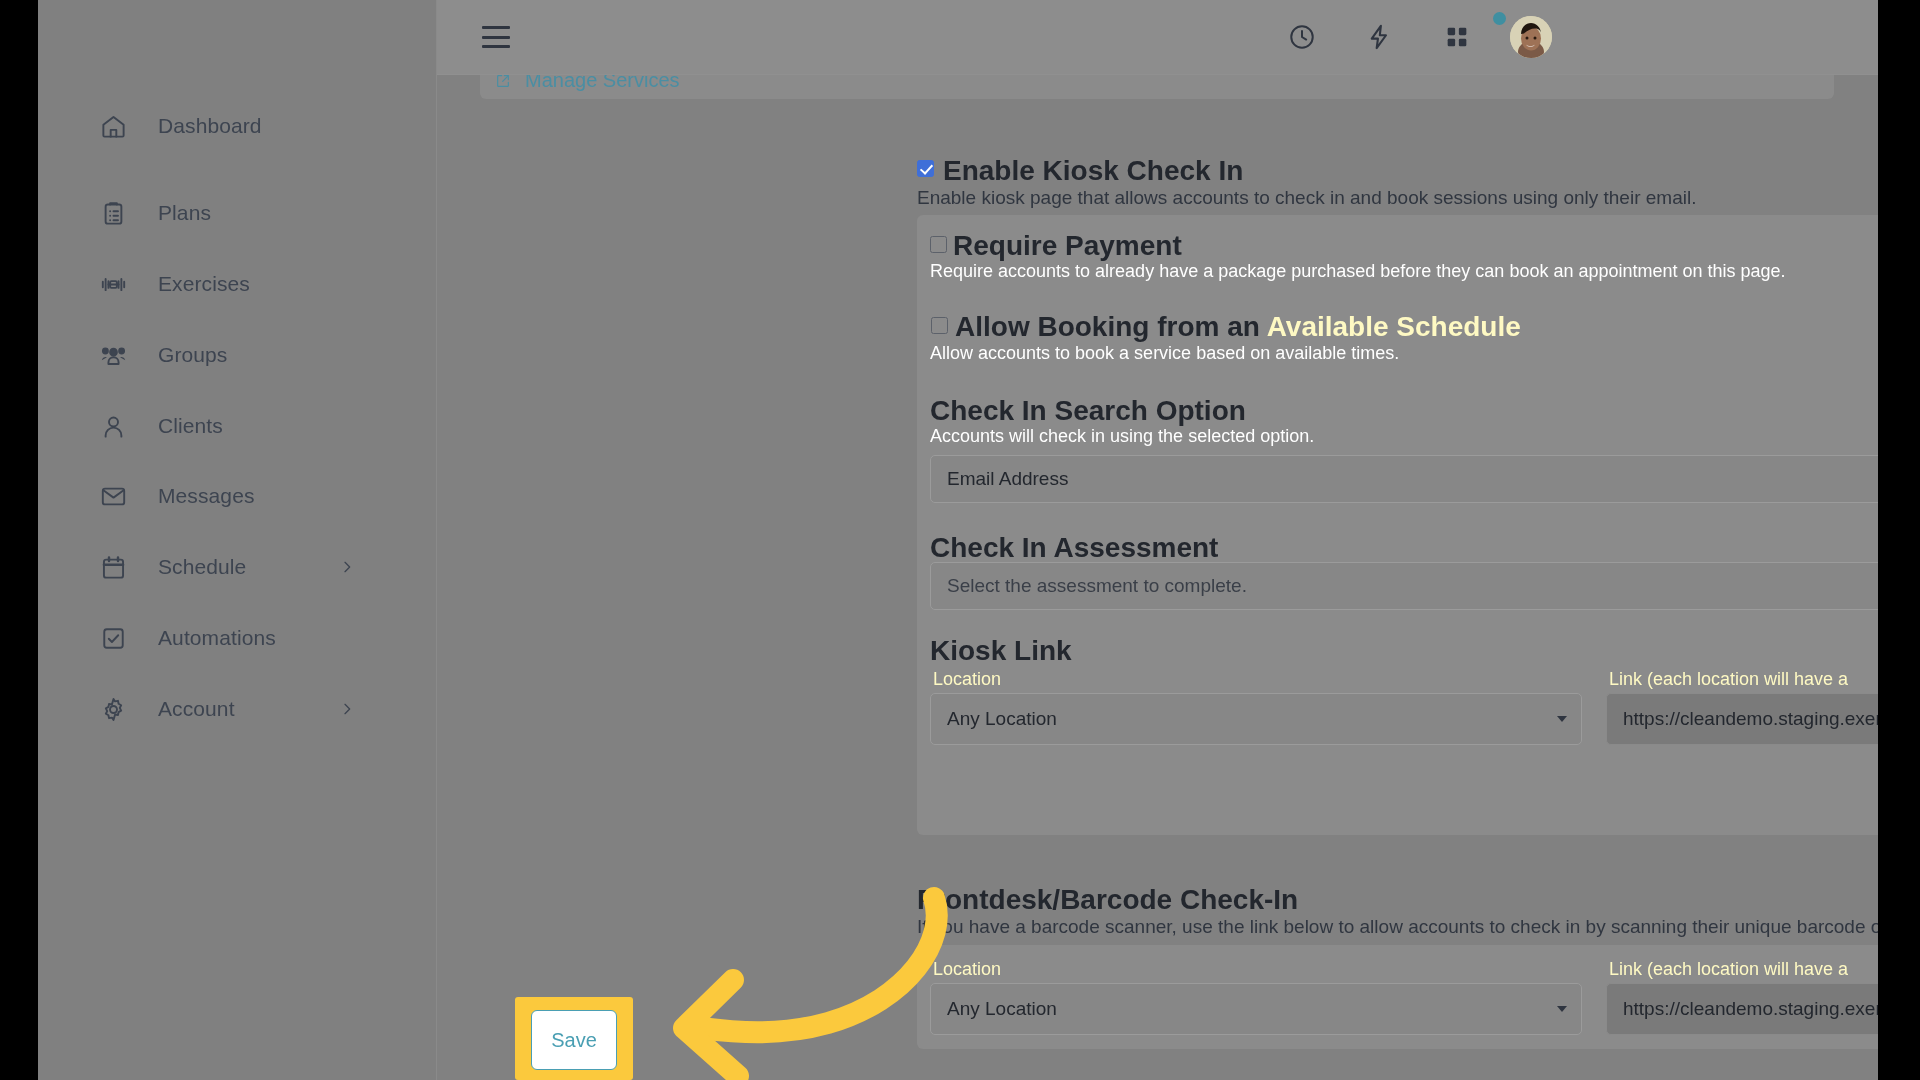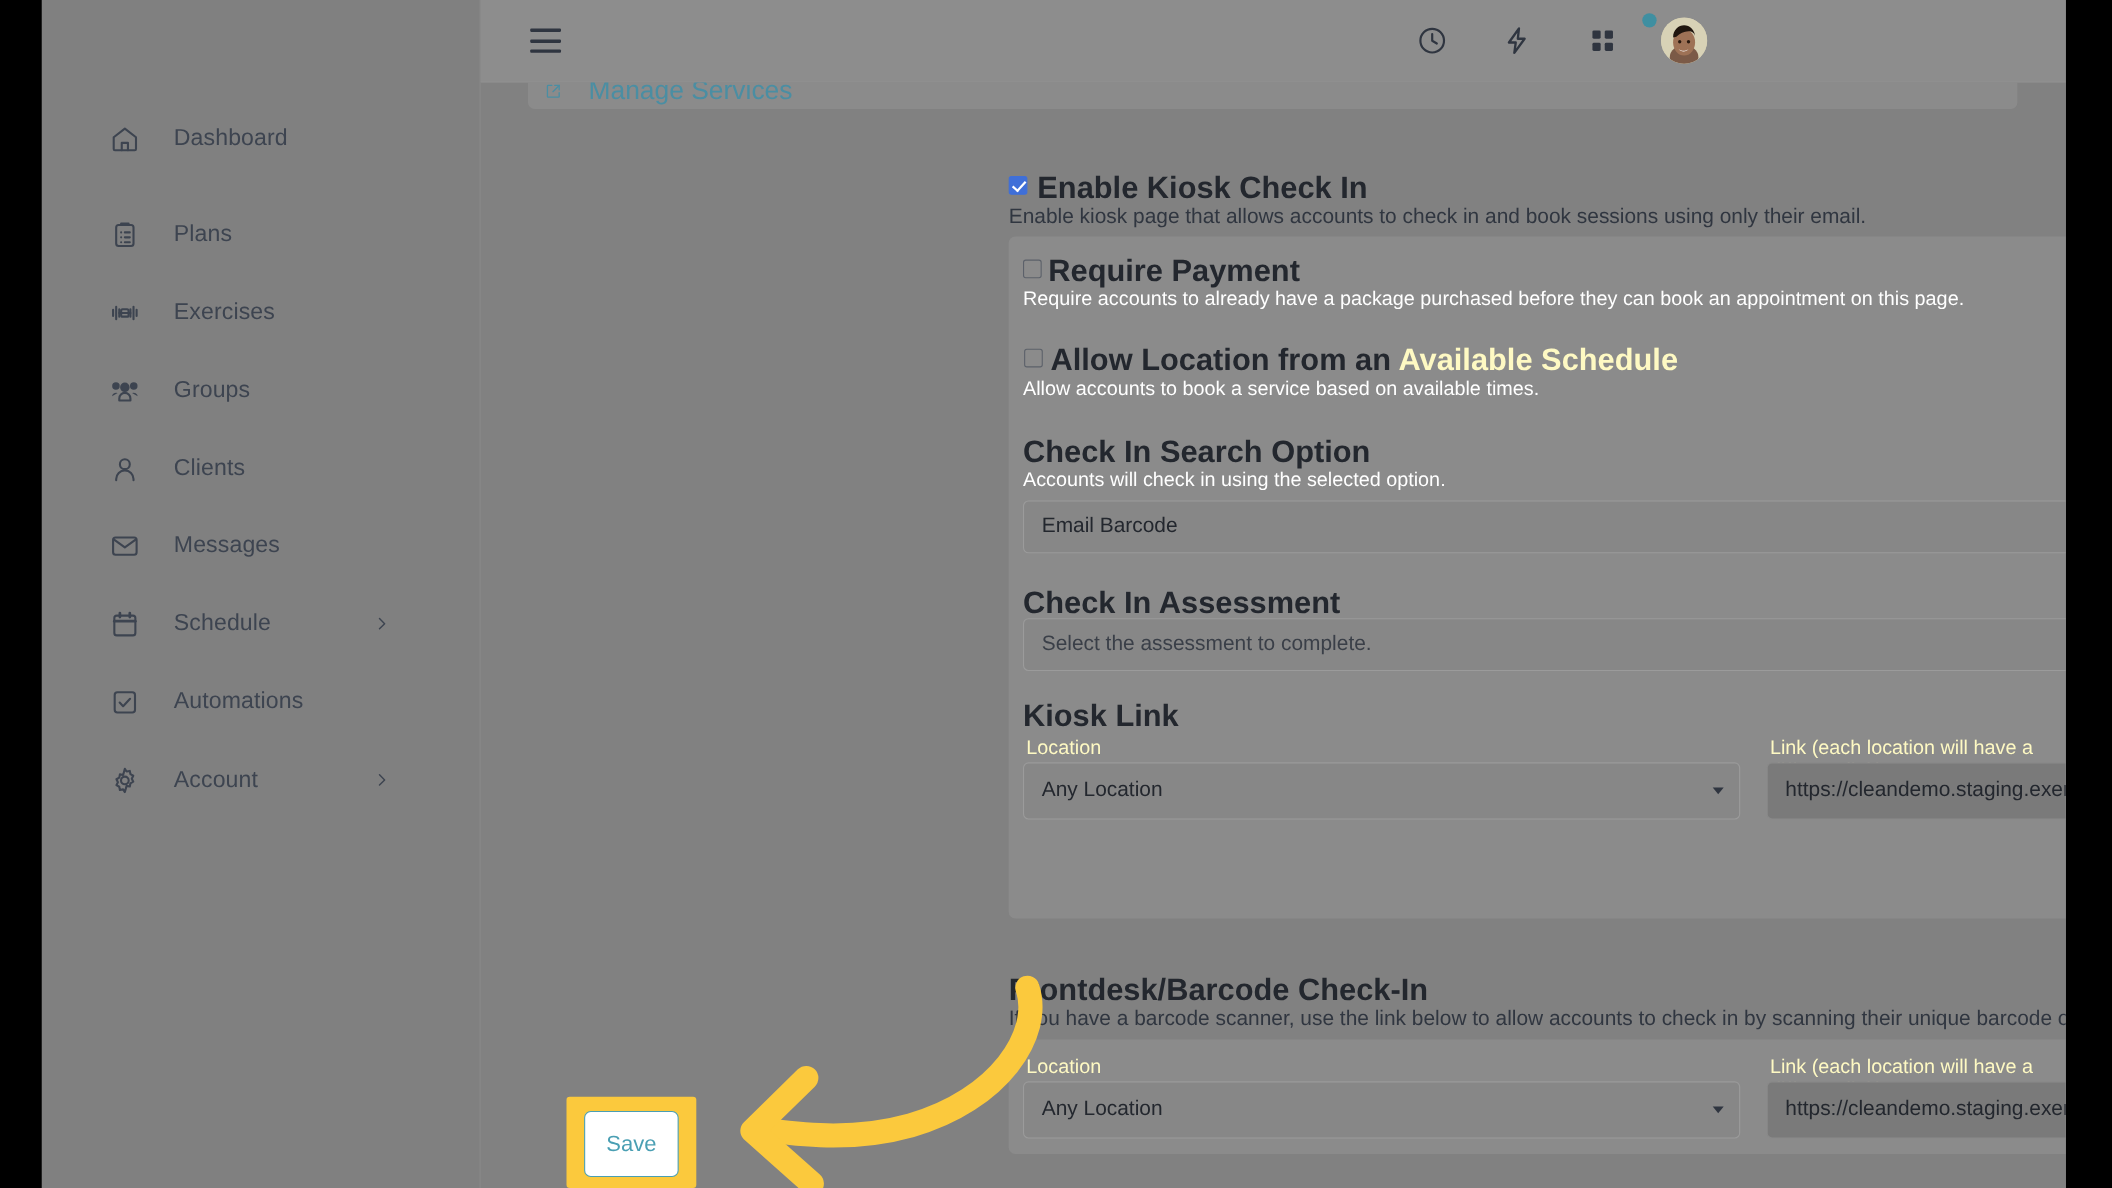--- a/index.html
+++ b/index.html
@@ -128,23 +128,23 @@
     border-radius: 6px;
   }
 
   
   #manage-card {
     left: 43px; top: -28px;
     width: 1354px; height: 52px;
   }
   #manage-link {
     position: absolute; left: 15px; top: 22px;
-    display: flex; align-items: center; gap: 24px;
+    display: flex; align-items: center; gap: 14px;
     color: #4a8ea3;
-    font-size: 24px;
+    font-size: 20px;
     cursor: pointer;
   }
   #manage-link svg { width: 16px; height: 16px; display: block; }
 
   
   .section-label {
     position: absolute;
     font-weight: 700;
     color: #23272e;
     font-size: 28px;
@@ -427,27 +427,27 @@
       <div class="section-label" style="left:506px; top:80px">Enable Kiosk Check In</div>
       <div class="section-desc" style="left:480px; top:112px">Enable kiosk page that allows accounts to check in and book sessions using only their email.</div>
 
       <div class="panel" style="left:480px; top:140px; width:1342px; height:620px; border-radius:6px;"></div>
 
       <div class="cb" style="left:493px; top:161px"></div>
       <div class="section-label" style="left:516px; top:155px">Require Payment</div>
       <div class="muted-desc" style="left:493px; top:186px">Require accounts to already have a package purchased before they can book an appointment on this page.</div>
 
       <div class="cb" style="left:494px; top:242px"></div>
-      <div class="section-label" style="left:518px; top:236px"><span>Allow Location from an </span><span class="link-inline">Available Schedule</span></div>
+      <div class="section-label" style="left:518px; top:236px"><span>Allow Booking from an </span><span class="link-inline">Available Schedule</span></div>
       <div class="muted-desc" style="left:493px; top:268px">Allow accounts to book a service based on available times.</div>
 
       <div class="section-label" style="left:493px; top:320px">Check In Search Option</div>
       <div class="muted-desc" style="left:493px; top:351px">Accounts will check in using the selected option.</div>
       <div class="field" style="left:493px; top:380px; width:1316px; height:48px;">
-        <span>Email Barcode</span>
+        <span>Email Address</span>
 
       </div>
 
       <div class="section-label" style="left:493px; top:457px">Check In Assessment</div>
       <div class="field" style="left:493px; top:487px; width:1316px; height:48px; color:#3a3f48;">
         <span>Select the assessment to complete.</span>
 
       </div>
 
       <div class="section-label" style="left:493px; top:560px">Kiosk Link</div>

